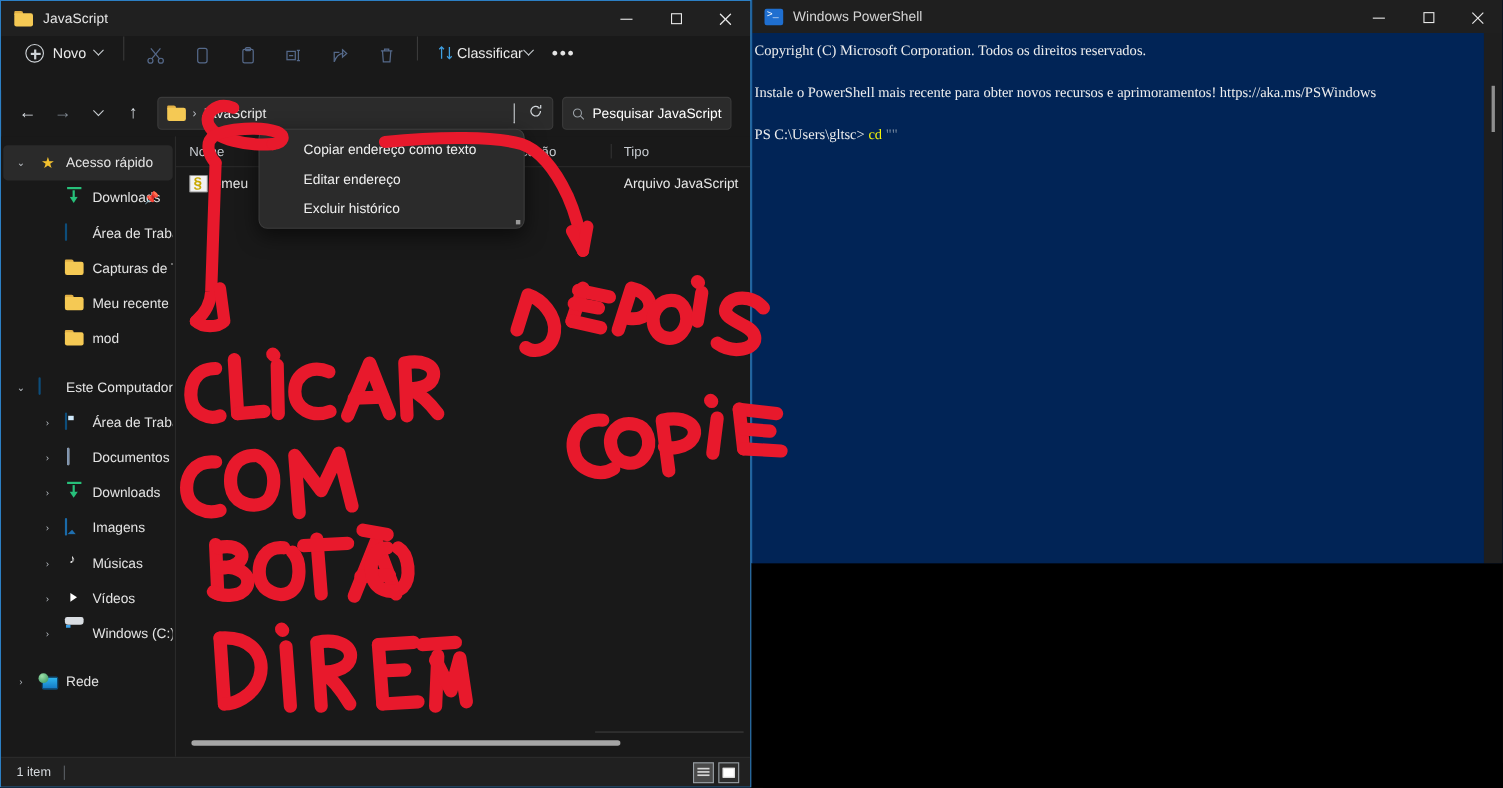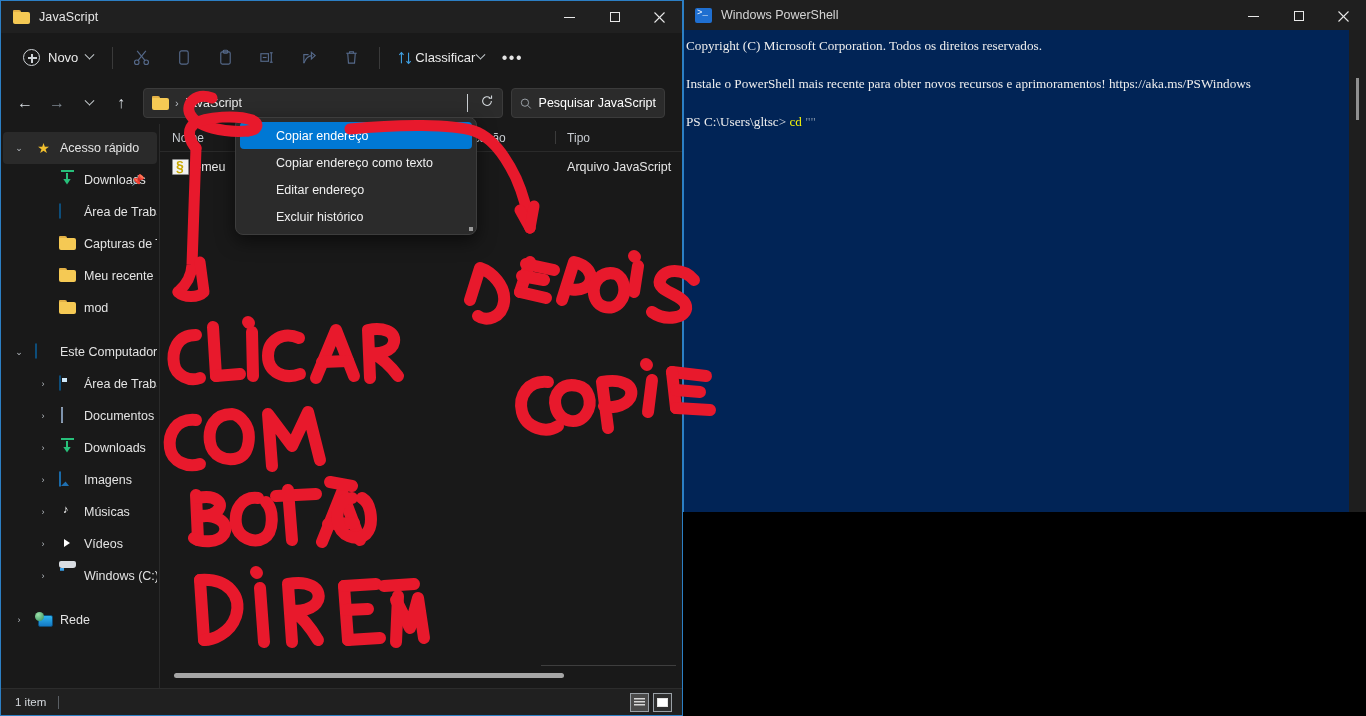--- a/index.html
+++ b/index.html
@@ -39,21 +39,21 @@
   .win-btns { position:absolute; right:0; top:0; height:32px; display:flex; }
   .win-btn {
     width:45px; height:32px; display:flex; align-items:center; justify-content:center;
     color:#e8e8e8; font-size:13px; line-height:1;
   }
   .sq { width:10px; height:10px; border:1px solid #e8e8e8; }
   .dash { width:11px; height:1px; background:#e8e8e8; }
 
   
   .exp-toolbar {
-    height: 49px; background:#191919; display:flex; align-items:center;
+    height: 49px; background:#191919; display:flex; align-items:flex-start;
     padding-left: 14px; gap: 0px;
   }
   .tb-novo {
     display:flex; align-items:center; gap:8px; padding: 7px 12px 7px 8px;
     color:#eaeaea; font-size:13px; border-radius:4px; cursor:default;
   }
   .plus-circle {
     width:17px; height:17px; border:1.3px solid #cfd4d8; border-radius:50%;
     position:relative; flex:none;
   }
@@ -499,21 +499,20 @@
         <div class="vb active">
             <span class="vb-lines"></span>
           </div>
         <div class="vb">
             <span class="vb-box"></span>
           </div>
       </div>
     </div>
 
     <div class="ctxmenu">
-      <div class="ctxitem hl">Copiar endereço</div>
       <div class="ctxitem">Copiar endereço como texto</div>
       <div class="ctxitem">Editar endereço</div>
       <div class="ctxitem">Excluir histórico</div>
       <span class="ctx-resize"></span>
     </div>
   </div>
 
   <div class="ps">
     <div class="ps-titlebar">
       <span class="ps-ico"></span>

